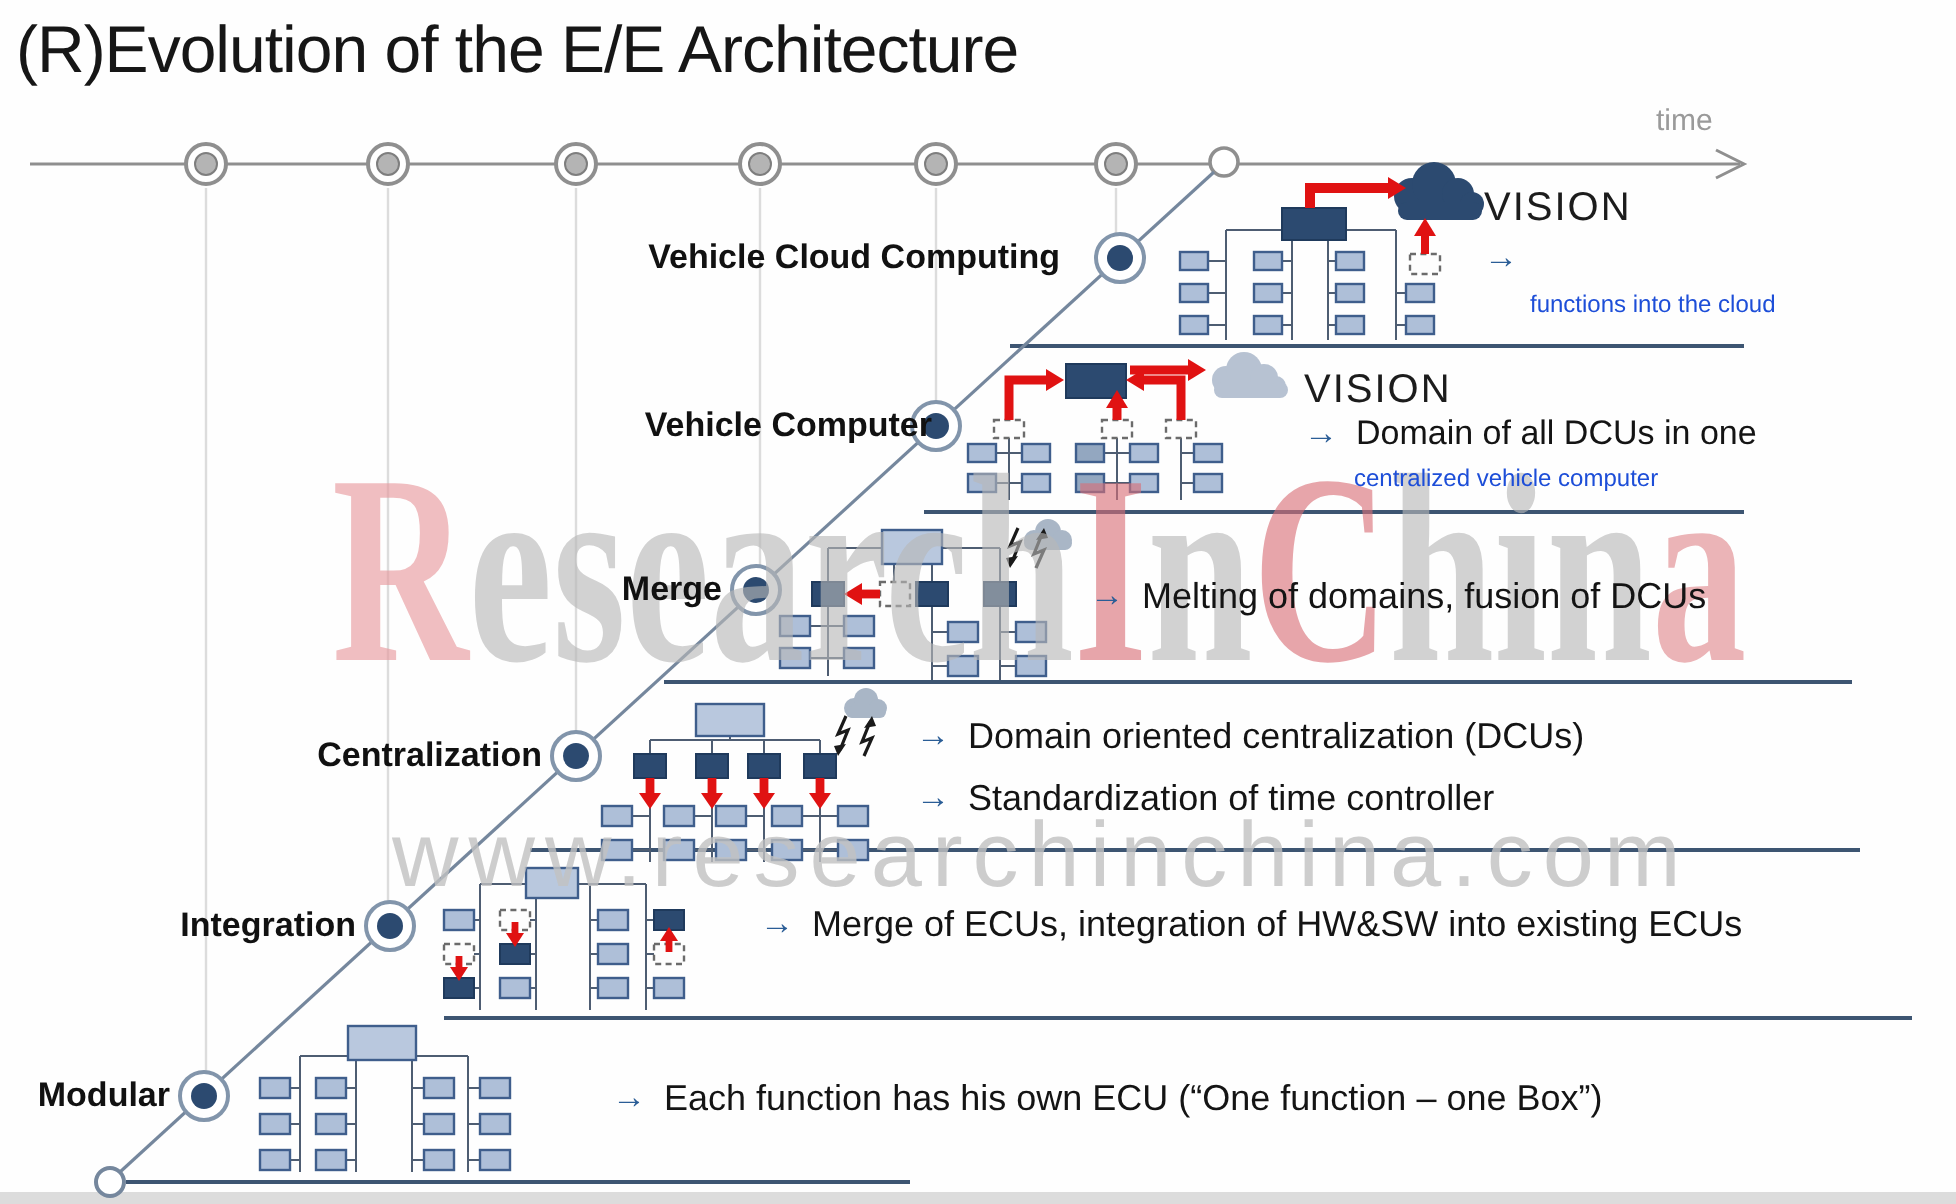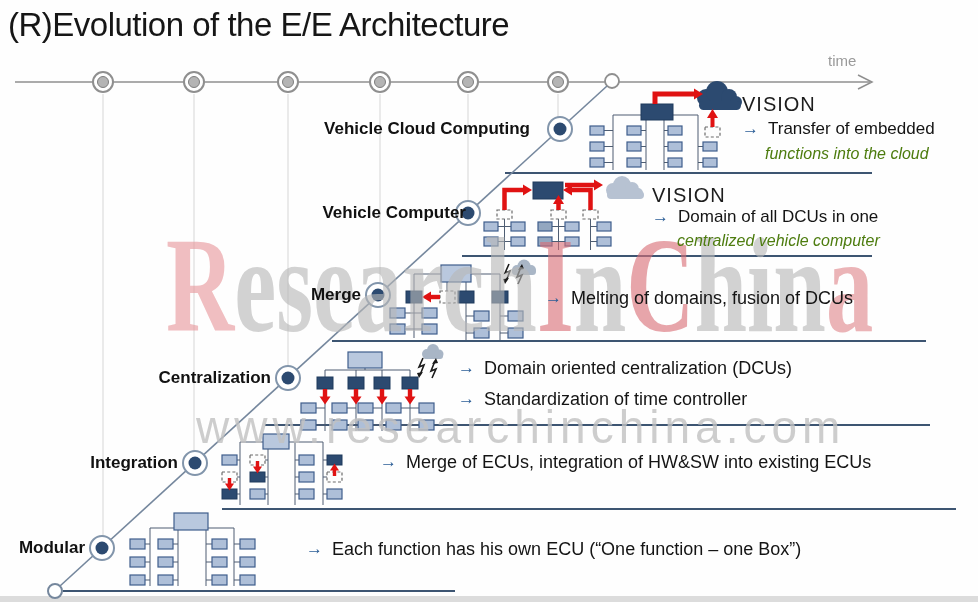--- a/index.html
+++ b/index.html
@@ -15,21 +15,21 @@
   .redpath{stroke:#e01212;stroke-width:4.5;fill:none;}
   .rule{stroke:#3d5572;stroke-width:2;}
   .drop{stroke:#dcdcdc;stroke-width:1.2;}
 
   .title{position:absolute;left:8px;top:6px;font-size:33px;letter-spacing:-.5px;color:#161616;z-index:3;white-space:nowrap;}
   .time-label{position:absolute;left:828px;top:52px;font-size:15px;color:#9a9a9a;z-index:3;}
   .slabel{position:absolute;font-weight:bold;font-size:17px;color:#111;white-space:nowrap;z-index:3;}
   .bullet{position:absolute;display:flex;gap:9px;font-size:18px;color:#141414;white-space:nowrap;z-index:3;align-items:flex-start;}
   .bullet.small{font-size:17px;}
   .barrow{color:#2a5d96;font-weight:bold;font-size:17px;line-height:1.2;}
-  .cont{position:absolute;font-size:16px;color:#4d7c0f;white-space:nowrap;z-index:3;font-style:italic;}
+  .cont{position:absolute;font-size:12px;color:#1d4ed8;white-space:nowrap;z-index:3;}
   .vision{position:absolute;font-size:20px;letter-spacing:1px;color:#1c1c1c;z-index:3;}
 
   .wm-brand{position:absolute;left:166px;top:218px;z-index:2;font-family:"Liberation Serif",serif;
             font-weight:bold;font-size:135px;line-height:1;white-space:nowrap;opacity:.62;
             transform:scaleX(.70);transform-origin:left top;pointer-events:none;}
   .wm-url{position:absolute;left:196px;top:400px;z-index:2;font-size:46px;letter-spacing:5px;
           color:#c2c2c2;opacity:.8;white-space:nowrap;pointer-events:none;}
   .bottom-band{position:absolute;left:0;top:596px;width:978px;height:6px;background:#dcdcdc;z-index:0;}
 </style>
 </head>
@@ -300,21 +300,20 @@
   <div class="slabel" style="right:448px;top:119px">Vehicle Cloud Computing</div>
   <div class="slabel" style="right:512px;top:203px">Vehicle Computer</div>
   <div class="slabel" style="right:617px;top:285px">Merge</div>
   <div class="slabel" style="right:707px;top:368px">Centralization</div>
   <div class="slabel" style="right:800px;top:453px">Integration</div>
   <div class="slabel" style="right:893px;top:538px">Modular</div>
 
   <div class="vision" style="left:742px;top:93px">VISION</div>
   <div class="bullet small" style="left:742px;top:119px">
     <span class="barrow">→</span>
-    <span>Transfer of embedded</span>
   </div>
   <div class="cont" style="left:765px;top:145px">functions into  the cloud</div>
 
   <div class="vision" style="left:652px;top:184px">VISION</div>
   <div class="bullet small" style="left:652px;top:207px">
     <span class="barrow">→</span>
     <span>Domain of all DCUs in one</span>
   </div>
   <div class="cont" style="left:677px;top:232px">centralized vehicle computer</div>
 

